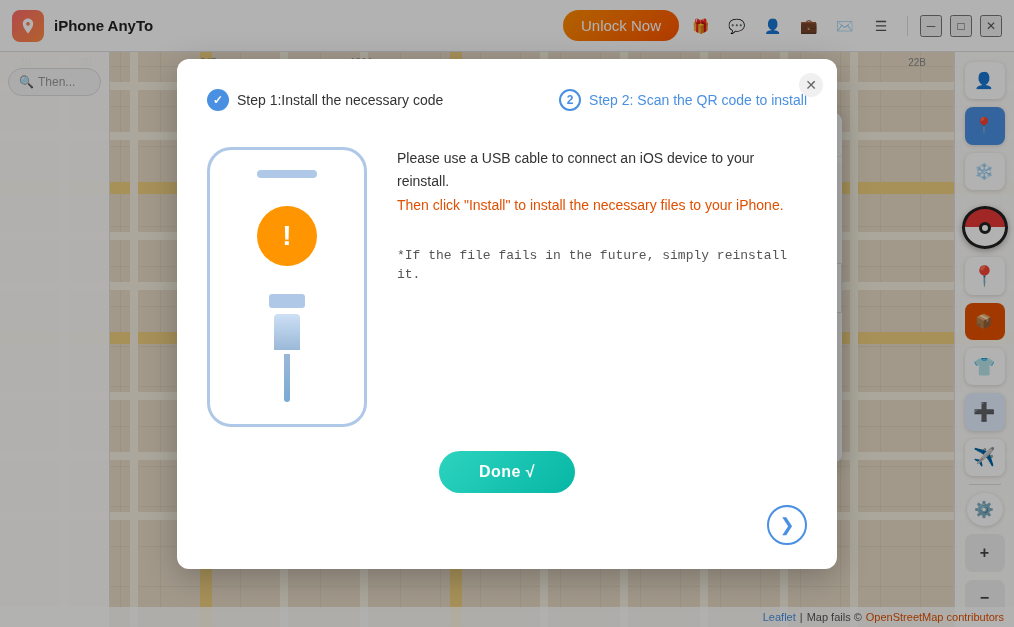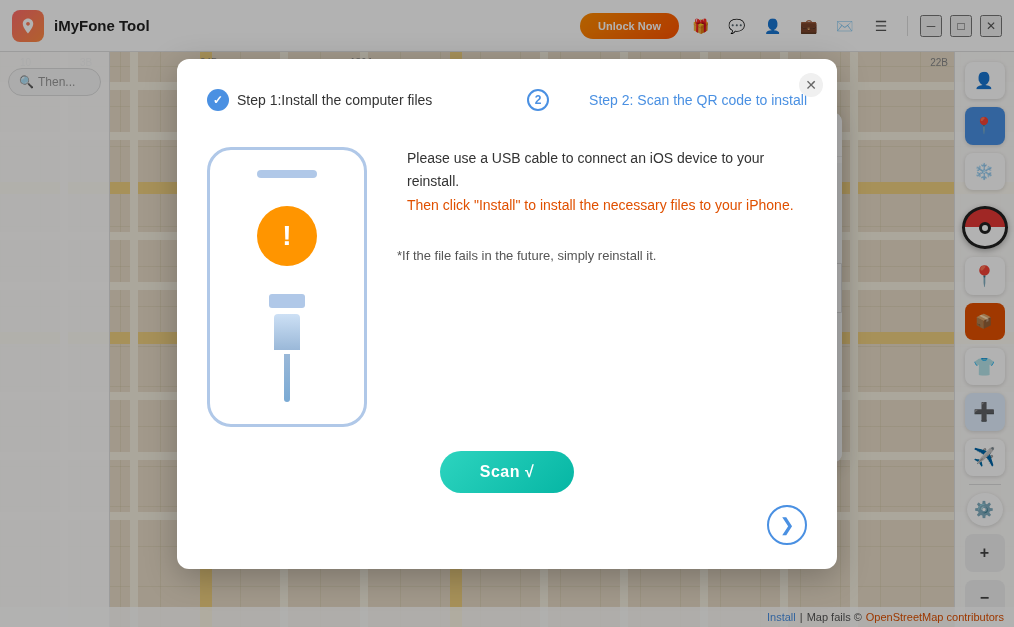--- a/index.html
+++ b/index.html
@@ -9,21 +9,21 @@
     .titlebar {
       display: flex; align-items: center; justify-content: space-between;
       background: #fff; height: 52px; padding: 0 12px;
       border-bottom: 1px solid #e0e0e0; position: relative; z-index: 10;
     }
     .titlebar-left { display: flex; align-items: center; gap: 10px; }
     .app-logo { width: 32px; height: 32px; background: linear-gradient(135deg, #ff6b6b, #ff8c42); border-radius: 8px; display: flex; align-items: center; justify-content: center; }
     .app-logo svg { width: 18px; height: 18px; fill: white; }
     .app-title { font-size: 15px; font-weight: 600; color: #222; }
     .titlebar-center { display: flex; align-items: center; gap: 8px; }
-    .unlock-btn { background: linear-gradient(135deg, #ff8c00, #ff5500); color: white; border: none; border-radius: 20px; padding: 7px 18px; font-size: 11px; font-weight: 700; cursor: pointer; }
+    .unlock-btn { background: linear-gradient(135deg, #ff8c00, #ff5500); color: white; border: none; border-radius: 20px; padding: 7px 18px; font-size: 15px; font-weight: 400; cursor: pointer; }
     .icon-btn { width: 28px; height: 28px; border-radius: 6px; display: flex; align-items: center; justify-content: center; cursor: pointer; border: none; background: transparent; color: #555; font-size: 14px; }
     .win-btn { width: 22px; height: 22px; display: flex; align-items: center; justify-content: center; cursor: pointer; color: #555; font-size: 12px; }
 
     
     .map-area {
       position: absolute; top: 52px; left: 0; right: 0; bottom: 0;
       background: #e8e0d0;
       overflow: hidden;
     }
     .map-bg {
@@ -111,21 +111,21 @@
     .step-item { display: flex; align-items: center; gap: 8px; }
     .step-circle {
       width: 22px; height: 22px; border-radius: 50%;
       display: flex; align-items: center; justify-content: center;
       font-size: 12px; font-weight: 700;
     }
     .step-circle.done { background: #4a90e2; color: white; }
     .step-circle.active { background: white; color: #4a90e2; border: 2px solid #4a90e2; }
     .step-label { font-size: 14px; }
     .step-label.done { color: #333; }
-    .step-label.active { color: #4a90e2; margin-left: 32px; }
+    .step-label.active { color: #4a90e2; }
 
     
     .dialog-body { display: flex; gap: 30px; align-items: flex-start; }
 
     
     .phone-illustration {
       flex-shrink: 0; width: 160px; height: 280px;
       border: 3px solid #b0c8e8; border-radius: 24px;
       background: white; position: relative;
       display: flex; flex-direction: column; align-items: center;
@@ -139,23 +139,23 @@
       width: 60px; height: 60px; border-radius: 50%;
       background: #ff9500; display: flex; align-items: center; justify-content: center;
       font-size: 28px; color: white; font-weight: 900;
     }
     .usb-cable {
       margin-top: 20px; display: flex; flex-direction: column; align-items: center; gap: 4px;
     }
 
     
     .dialog-text { flex: 1; }
-    .instruction-main { font-size: 14px; color: #333; line-height: 1.7; margin-bottom: 12px; margin-left: 10px; }
+    .instruction-main { font-size: 14px; color: #333; line-height: 1.7; margin-bottom: 12px; }
     .instruction-highlight { color: #e05000; }
-    .instruction-note { font-size: 13px; color: #555; line-height: 1.5; }
+    .instruction-note { font-size: 13px; color: #555; line-height: 1.5; font-family: Liberation Mono, monospace; }
 
     
     .done-btn-row { display: flex; justify-content: center; margin-top: 24px; }
     .done-btn {
       background: linear-gradient(135deg, #2dd4bf, #06b6a4);
       color: white; border: none; border-radius: 24px;
       padding: 12px 40px; font-size: 16px; font-weight: 600;
       cursor: pointer; letter-spacing: 0.5px;
     }
 
@@ -188,21 +188,21 @@
 </head>
 <body>
 
 <div class="titlebar">
   <div class="titlebar-left">
     <div class="app-logo">
       <svg viewBox="0 0 24 24">
           <path d="M12 2C8.13 2 5 5.13 5 9c0 5.25 7 13 7 13s7-7.75 7-13c0-3.87-3.13-7-7-7zm0 9.5c-1.38 0-2.5-1.12-2.5-2.5s1.12-2.5 2.5-2.5 2.5 1.12 2.5 2.5-1.12 2.5-2.5 2.5z"></path>
         </svg>
     </div>
-    <span class="app-title">iMyFone Tool</span>
+    <span class="app-title">iPhone AnyTo</span>
   </div>
   <div class="titlebar-center">
     <button class="unlock-btn">Unlock Now</button>
     <button class="icon-btn">🎁</button>
     <button class="icon-btn">💬</button>
     <button class="icon-btn">👤</button>
     <button class="icon-btn">💼</button>
     <button class="icon-btn">✉️</button>
     <button class="icon-btn">☰</button>
     <div style="width:1px; height:20px; background:#ddd; margin:0 4px;"></div>
@@ -234,21 +234,21 @@
     <div class="fake-road fake-road-v" style="left:540px;"></div>
     <div class="fake-road fake-road-v" style="left:620px;"></div>
     <div class="fake-road fake-road-v" style="left:700px;"></div>
     <div class="fake-road fake-road-v" style="left:780px;"></div>
     <div class="fake-road fake-road-v" style="left:850px;"></div>
 
     <span class="map-label" style="top:5px; left:20px;">10</span>
     <span class="map-label" style="top:5px; left:80px;">3B</span>
     <span class="map-label" style="top:5px; left:200px;">24B</span>
     <span class="map-label" style="top:5px; left:350px;">136A</span>
-    <span class="map-label" style="top:5px; right:66px;">22B</span>
+    <span class="map-label" style="top:5px; right:88px;">22B</span>
   </div>
 </div>
 
 <div class="sidebar-left">
   <div class="sidebar-search">
     <span>🔍</span>
     <span>Then...</span>
   </div>
 </div>
 
@@ -302,21 +302,21 @@
   </div>
 </div>
 
 <div class="dialog-overlay">
   <div class="dialog">
     <button class="dialog-close">✕</button>
 
     <div class="steps-row">
       <div class="step-item">
         <div class="step-circle done">✓</div>
-        <span class="step-label done">Step 1:Install the computer files</span>
+        <span class="step-label done">Step 1:Install the necessary code</span>
       </div>
       <div class="step-item">
         <div class="step-circle active">2</div>
         <span class="step-label active">Step 2: Scan the QR code to install</span>
       </div>
     </div>
 
     <div class="dialog-body">
 
       <div class="phone-illustration">
@@ -334,27 +334,27 @@
           <span>Please use a USB cable to connect an iOS device to your</span><br>
           <span>reinstall.</span><br>
           <span class="instruction-highlight">Then click "Install" to install the necessary files to your iPhone.</span>
         </div>
         <div style="height:16px;"></div>
         <div class="instruction-note">*If the file fails in the future, simply reinstall it.</div>
       </div>
     </div>
 
     <div class="done-btn-row">
-      <button class="done-btn">Scan √</button>
+      <button class="done-btn">Done √</button>
     </div>
 
     <div class="next-btn-row">
       <button class="next-circle-btn">❯</button>
     </div>
   </div>
 </div>
 
 <div class="status-bar">
-  <a class="leaflet-link">Install</a>
+  <a class="leaflet-link">Leaflet</a>
   <span>|</span>
   <span>Map fails ©</span>
   <a class="osm-link">OpenStreetMap contributors</a>
 </div>
 
 </body></html>

